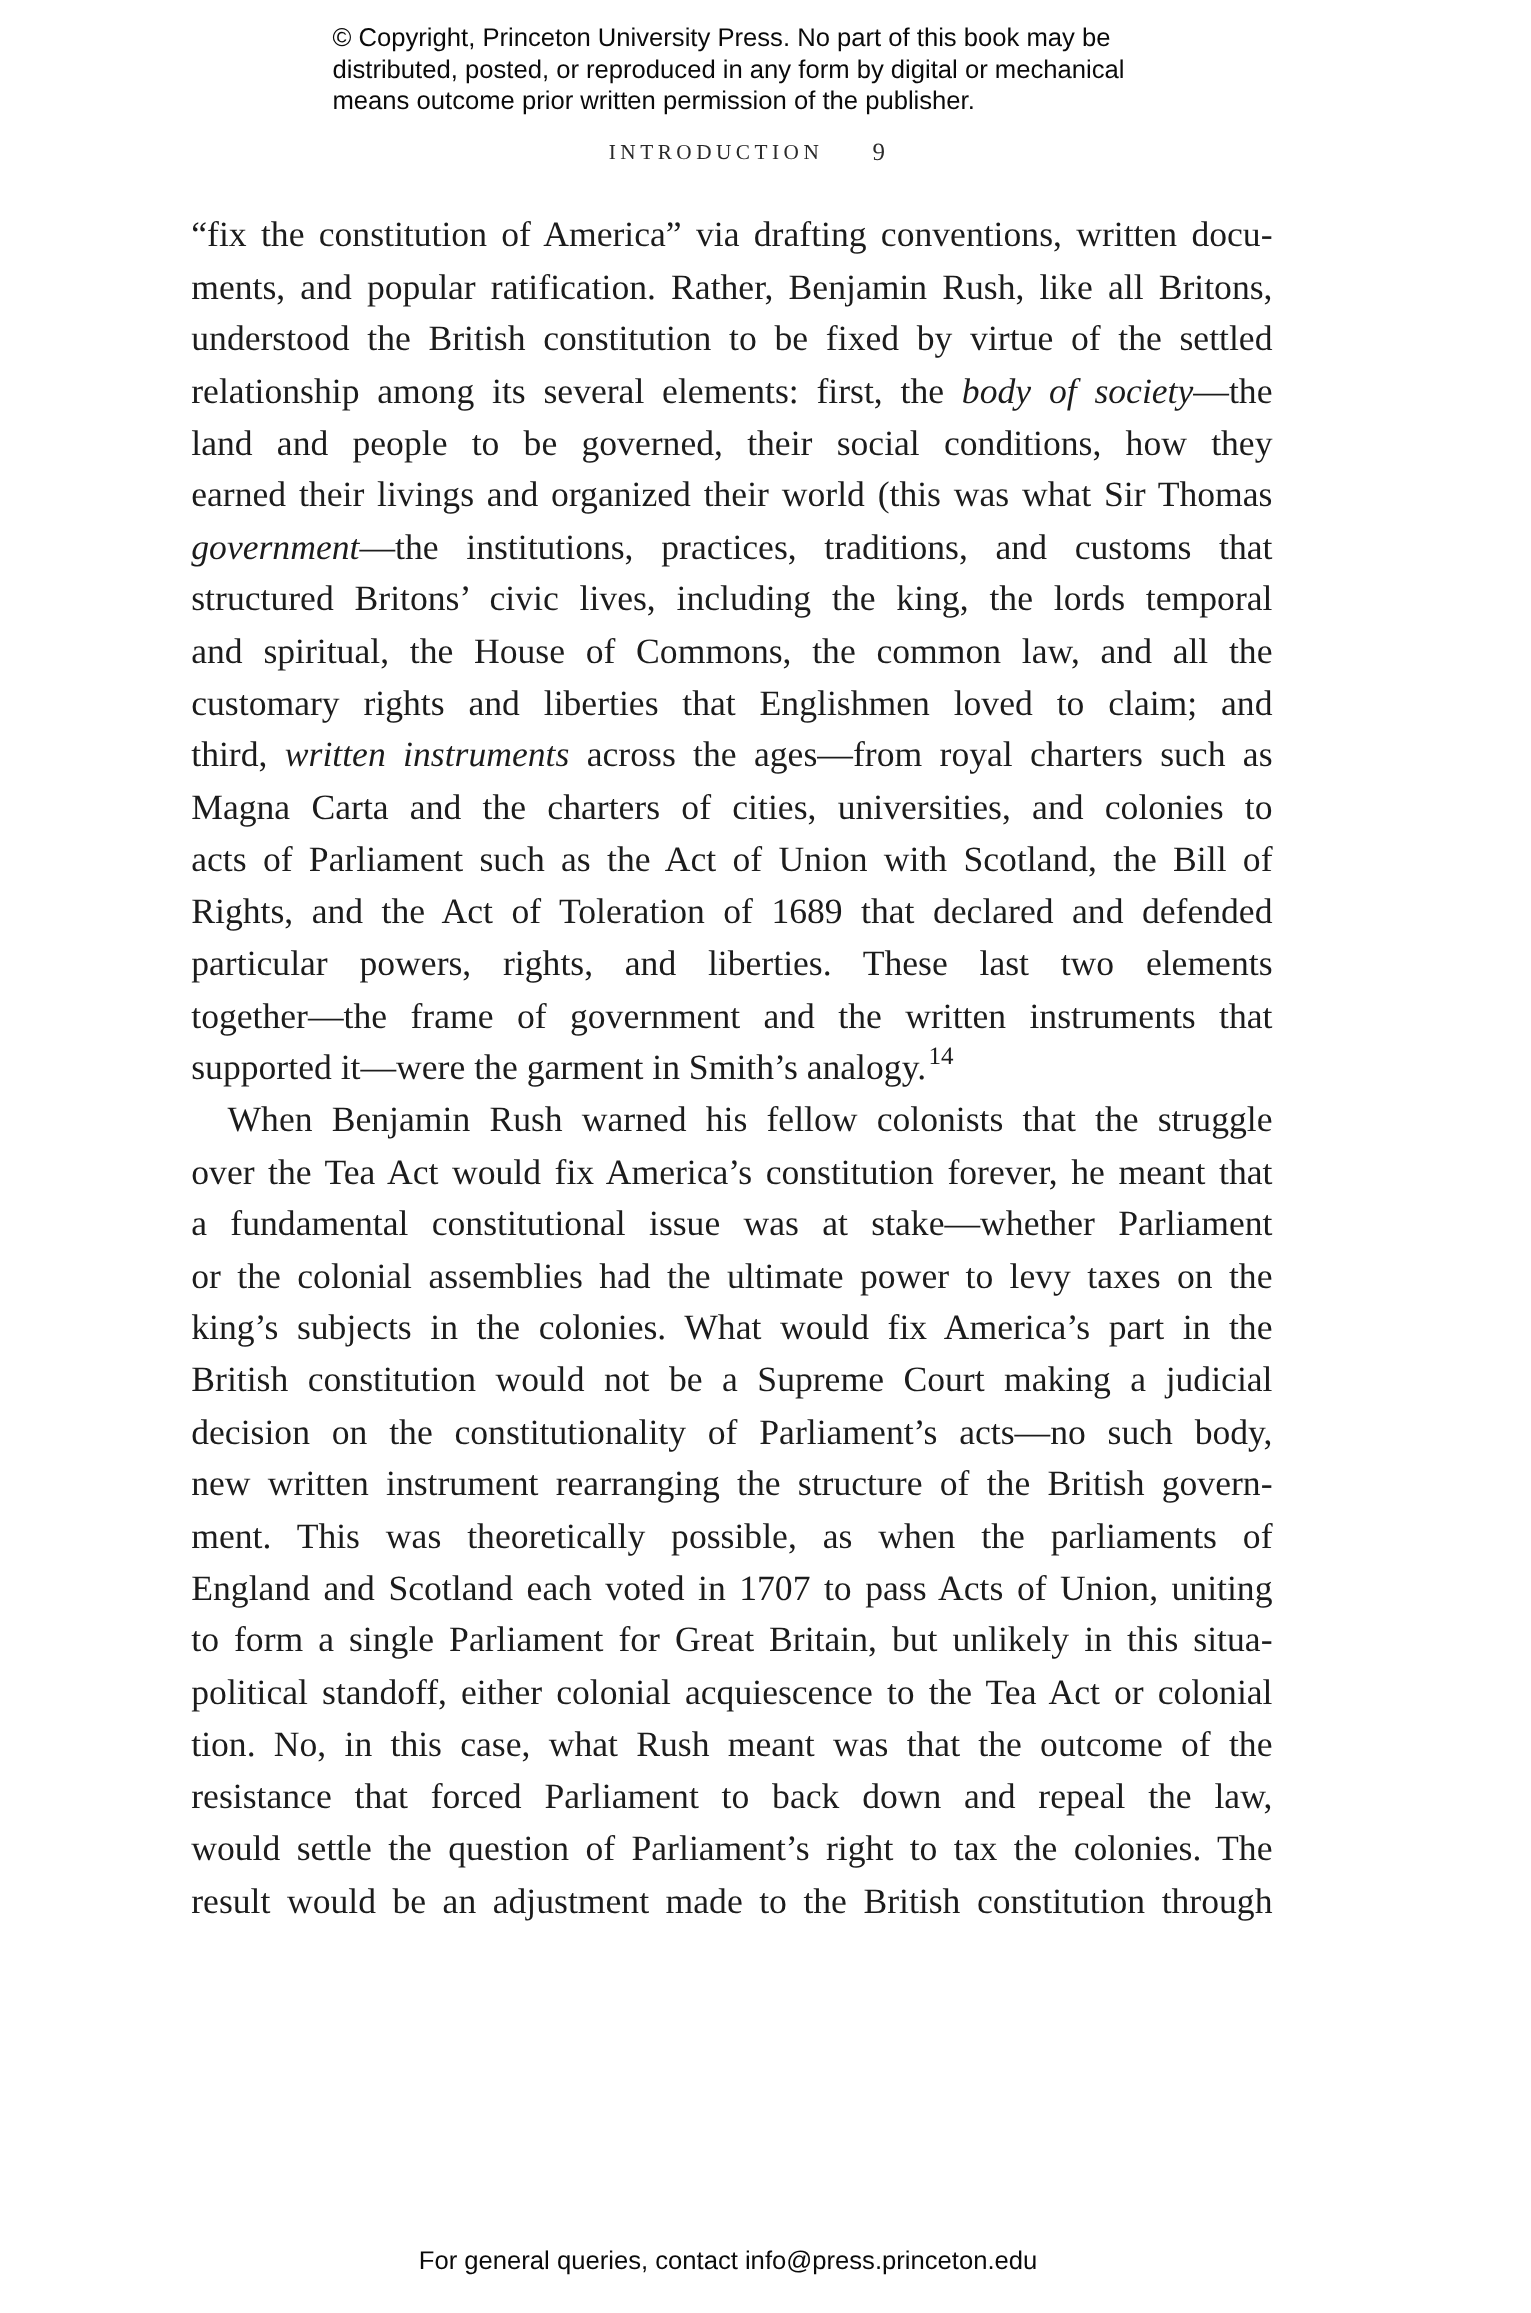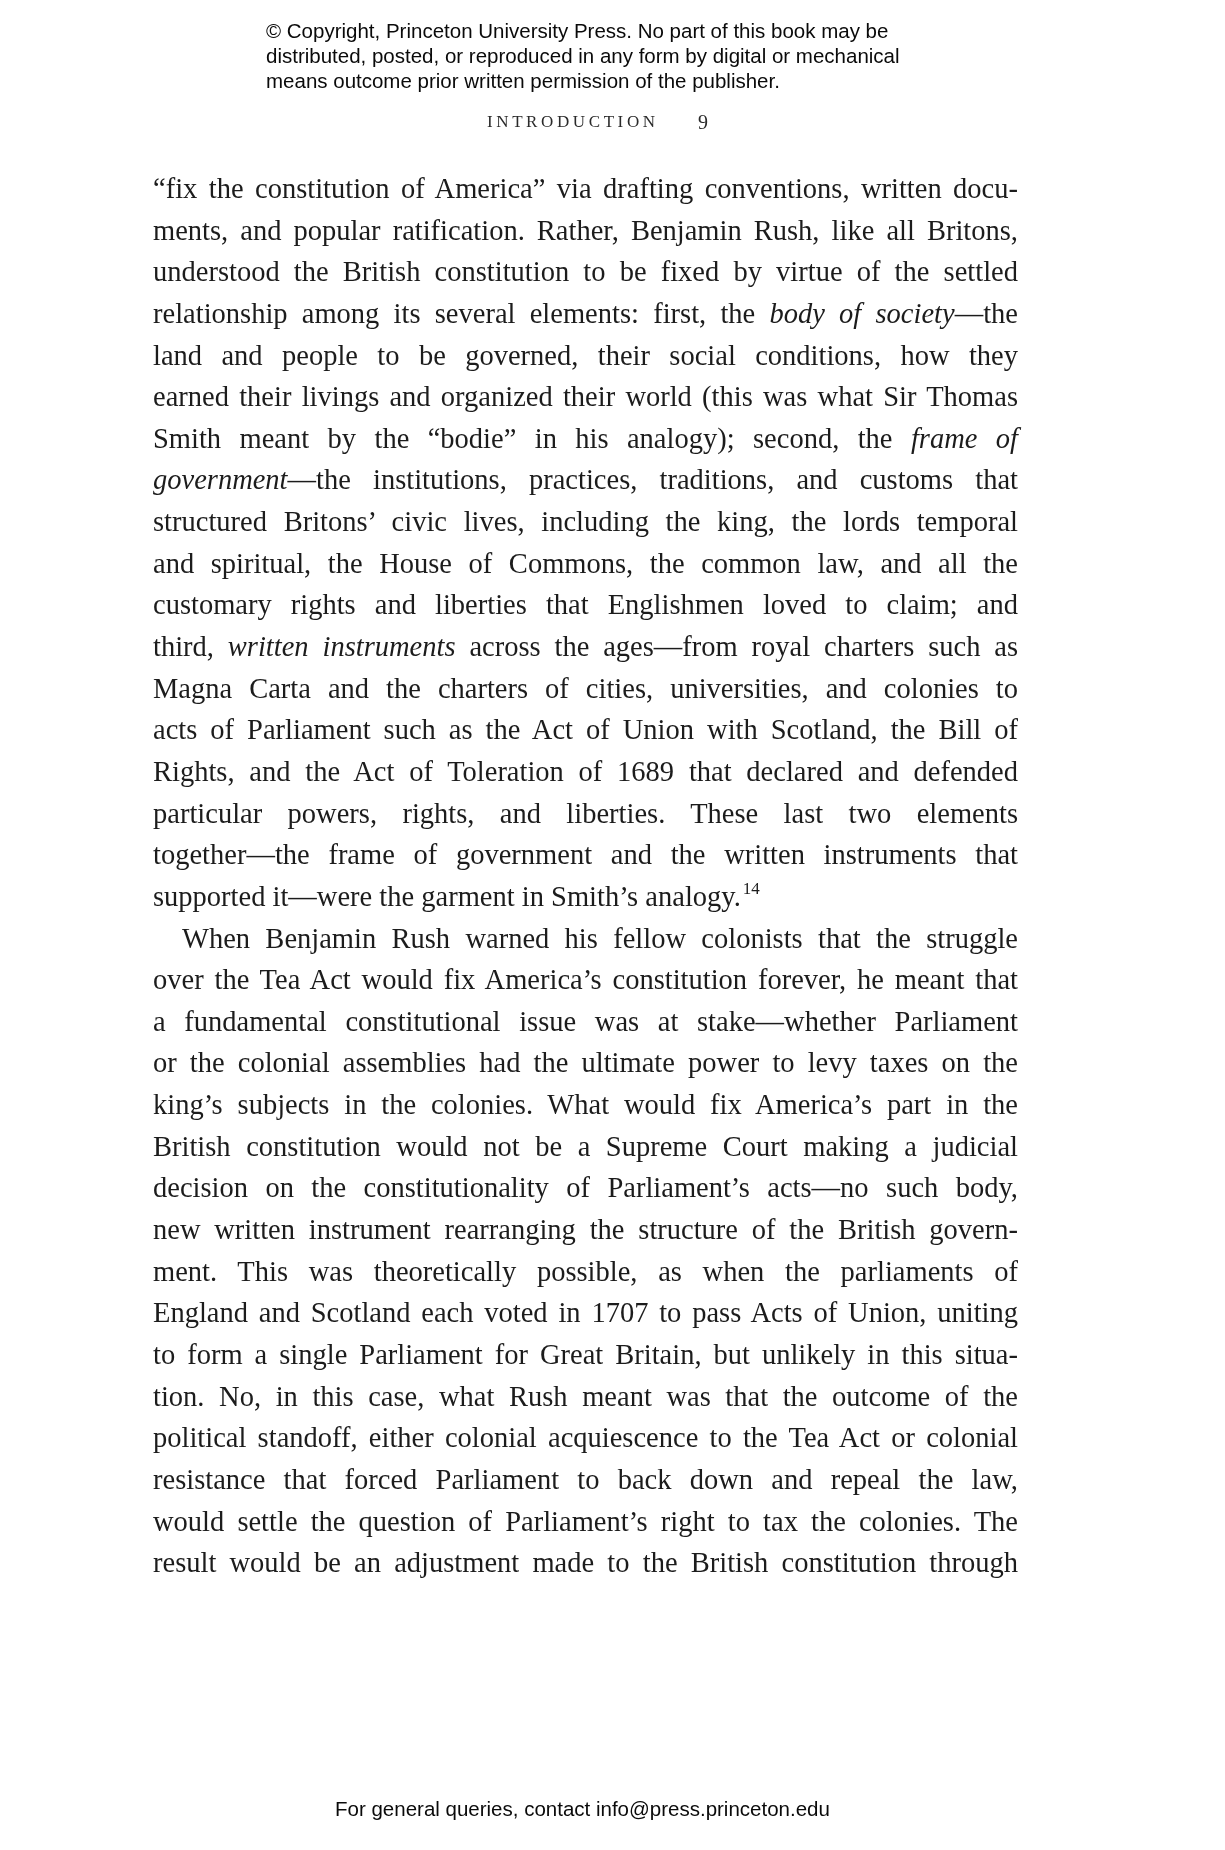--- a/index.html
+++ b/index.html
@@ -61,21 +61,21 @@
     line-height: 41.65px;
     white-space: nowrap;
     text-align: justify;
     text-align-last: justify;
     overflow: visible;
   }
   .line.last { text-align-last: left; }
   .line.indent { text-indent: 29px; }
   .line .ital { font-style: italic; margin-top: 33px; }
   .line sup {
-    font-size: 17px;
+    font-size: 20px;
     vertical-align: 0;
     position: relative;
     top: -12px;
     margin-left: 2px;
   }
   
   .line-inner {
     display: block;
     white-space: normal;
     text-align: inherit;
@@ -125,23 +125,20 @@
       <div class="line">
         <span class="line-inner"><span>relationship among its several elements: first, the </span><span class="ital">body of society</span><span>—the</span></span>
       </div>
       <div class="line">
         <span class="line-inner"><span>land and people to be governed, their social conditions, how they</span></span>
       </div>
       <div class="line">
         <span class="line-inner"><span>earned their livings and organized their world (this was what Sir Thomas</span></span>
       </div>
       <div class="line">
-        <span class="line-inner"><span>Smith meant by the “bodie” in his analogy); second, the </span><span class="ital">frame of</span></span>
-      </div>
-      <div class="line">
         <span class="line-inner"><span class="ital">government</span><span>—the institutions, practices, traditions, and customs that</span></span>
       </div>
       <div class="line">
         <span class="line-inner"><span>structured Britons’ civic lives, including the king, the lords temporal</span></span>
       </div>
       <div class="line">
         <span class="line-inner"><span>and spiritual, the House of Commons, the common law, and all the</span></span>
       </div>
       <div class="line">
         <span class="line-inner"><span>customary rights and liberties that Englishmen loved to claim; and</span></span>
@@ -196,24 +193,24 @@
       <div class="line">
         <span class="line-inner"><span>ment. This was theoretically possible, as when the parliaments of</span></span>
       </div>
       <div class="line">
         <span class="line-inner"><span>England and Scotland each voted in 1707 to pass Acts of Union, uniting</span></span>
       </div>
       <div class="line">
         <span class="line-inner"><span>to form a single Parliament for Great Britain, but unlikely in this situa-</span></span>
       </div>
       <div class="line">
+        <span class="line-inner"><span>political standoff, either colonial acquiescence to the Tea Act or colonial</span></span>
+      </div>
+      <div class="line">
         <span class="line-inner"><span>tion. No, in this case, what Rush meant was that the outcome of the</span></span>
-      </div>
-      <div class="line">
-        <span class="line-inner"><span>political standoff, either colonial acquiescence to the Tea Act or colonial</span></span>
       </div>
       <div class="line">
         <span class="line-inner"><span>resistance that forced Parliament to back down and repeal the law,</span></span>
       </div>
       <div class="line">
         <span class="line-inner"><span>would settle the question of Parliament’s right to tax the colonies. The</span></span>
       </div>
       <div class="line">
         <span class="line-inner"><span>result would be an adjustment made to the British constitution through</span></span>
       </div>

